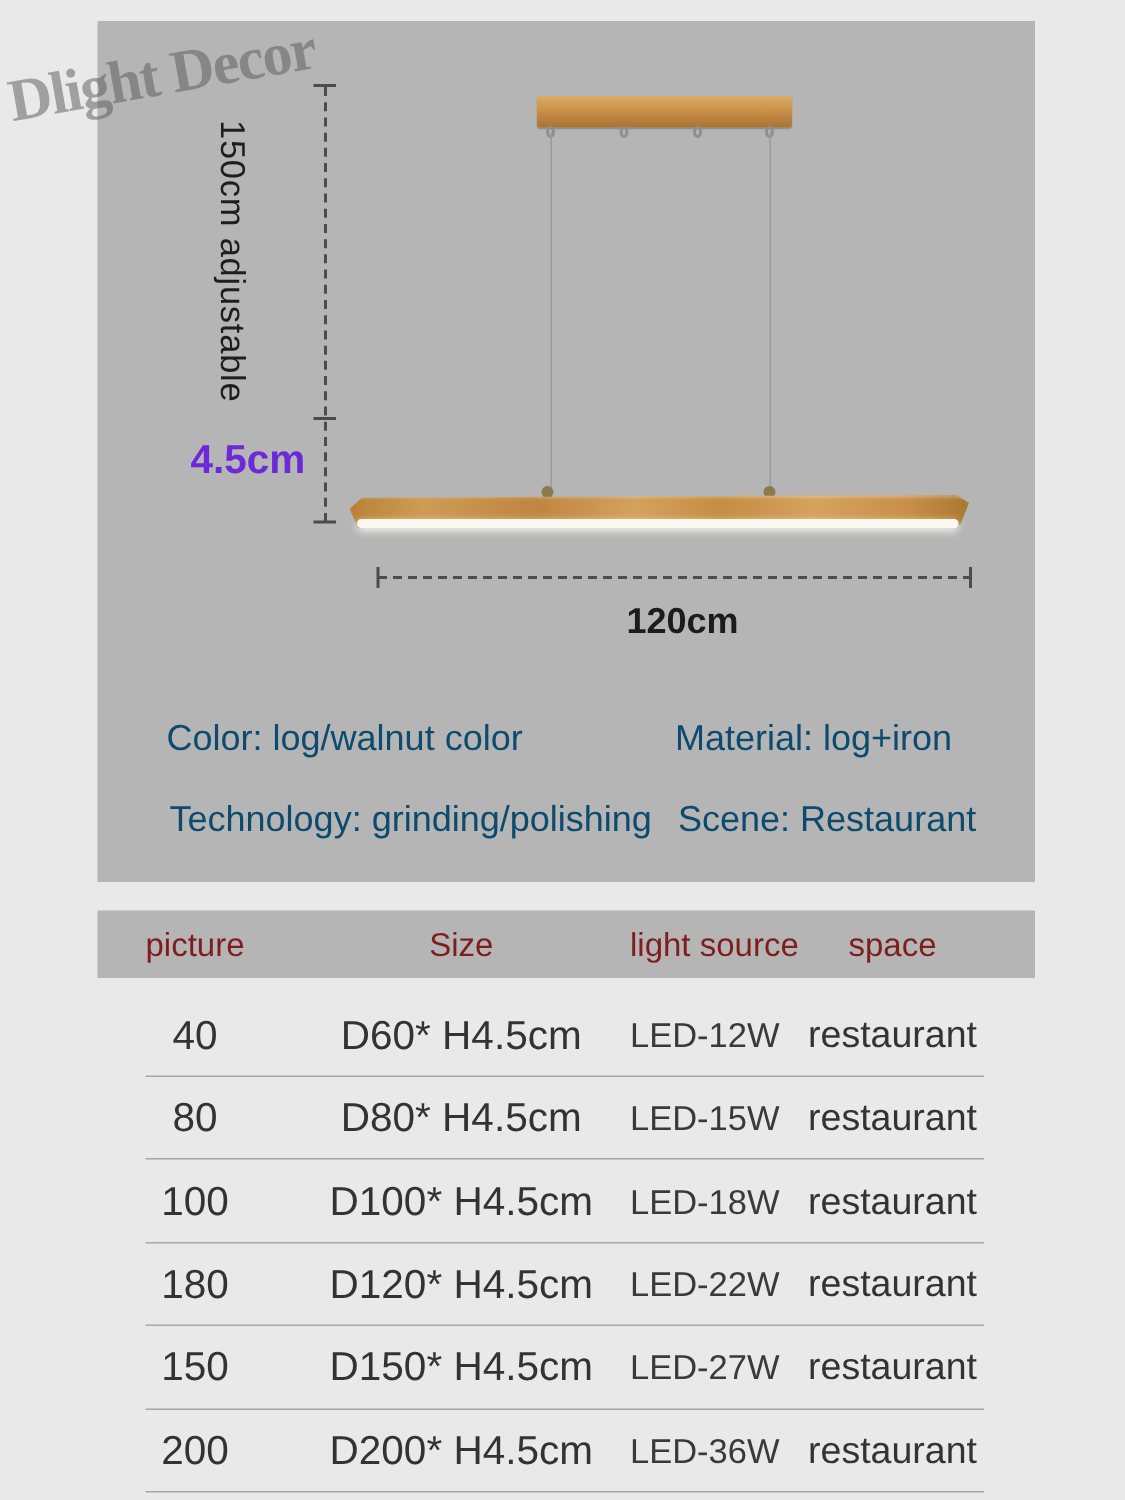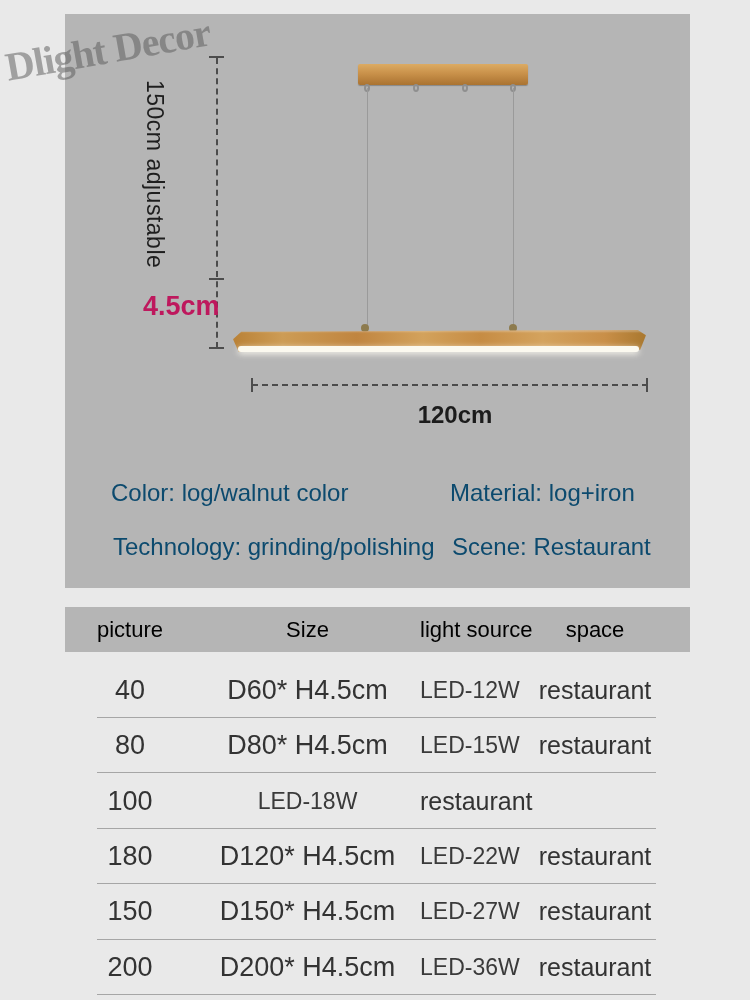--- a/index.html
+++ b/index.html
@@ -39,37 +39,37 @@
   .connector{position:absolute;top:324px;width:8px;height:8px;border-radius:50%;background:#8d7b4e;}
   .connector.c1{left:361px}.connector.c2{left:509px}
   
   .vdim{position:absolute;left:216px;top:58px;height:290px;width:0;border-left:2px dashed #4c4c4c;}
   .vtick{position:absolute;left:209px;width:15px;height:2px;background:#4c4c4c;}
   .vtick.t1{top:56px}.vtick.t2{top:278px}.vtick.t3{top:347px}
   .drop-label{
     position:absolute;left:141px;top:80px;height:210px;
     writing-mode:vertical-rl;font-size:23px;font-weight:500;color:#1e1e1e;letter-spacing:.5px;
   }
-  .h45-label{position:absolute;left:127px;top:291px;font-size:27px;font-weight:700;color:#be185d;margin-left:16px;}
+  .h45-label{position:absolute;left:127px;top:291px;font-size:27px;font-weight:700;color:#6d28d9;}
   .hdim{position:absolute;left:252px;top:384px;width:396px;height:0;border-top:2px dashed #4c4c4c;}
   .htick{position:absolute;top:378px;width:2px;height:14px;background:#4c4c4c;}
   .htick.l{left:251px}.htick.r{left:646px}
   .len-label{position:absolute;left:257px;top:401px;width:396px;text-align:center;font-size:24px;font-weight:700;color:#1c1c1c;}
   
   .spec{position:absolute;font-size:24px;color:#0c4a6e;white-space:nowrap;}
   .spec.color{left:111px;top:479px}
   .spec.material{left:450px;top:479px}
   .spec.technology{left:113px;top:533px}
   .spec.scene{left:452px;top:533px}
   
   .thead{
     position:absolute;left:65px;top:607px;width:625px;height:45px;background:#b5b5b5;
     display:grid;grid-template-columns:130px 225px 80px 190px;align-items:center;
   }
-  .th{text-align:center;font-size:22px;color:#000000;white-space:nowrap;}
+  .th{text-align:center;font-size:22px;color:#7f1d1d;white-space:nowrap;}
   .tbody{position:absolute;left:65px;top:652px;width:625px;}
   .t-row{
     position:relative;display:grid;grid-template-columns:130px 225px 80px 190px;
     align-items:center;height:55.4px;
   }
   .t-row:first-child{height:66px;padding-top:10px;box-sizing:border-box;}
   .t-row::after{content:"";position:absolute;left:32px;width:559px;bottom:0;height:1px;background:#a6a6a6;}
   .t-cell{text-align:center;white-space:nowrap;color:#333;}
   .t-cell.c1{font-size:27px;}
   .t-cell.c2{font-size:27px;}
@@ -130,20 +130,21 @@
       <div class="t-cell c4">restaurant</div>
     </div>
     <div class="t-row">
       <div class="t-cell c1">80</div>
       <div class="t-cell c2">D80* H4.5cm</div>
       <div class="t-cell c3">LED-15W</div>
       <div class="t-cell c4">restaurant</div>
     </div>
     <div class="t-row">
       <div class="t-cell c1">100</div>
+      <div class="t-cell c2">D100* H4.5cm</div>
       <div class="t-cell c3">LED-18W</div>
       <div class="t-cell c4">restaurant</div>
     </div>
     <div class="t-row">
       <div class="t-cell c1">180</div>
       <div class="t-cell c2">D120* H4.5cm</div>
       <div class="t-cell c3">LED-22W</div>
       <div class="t-cell c4">restaurant</div>
     </div>
     <div class="t-row">

